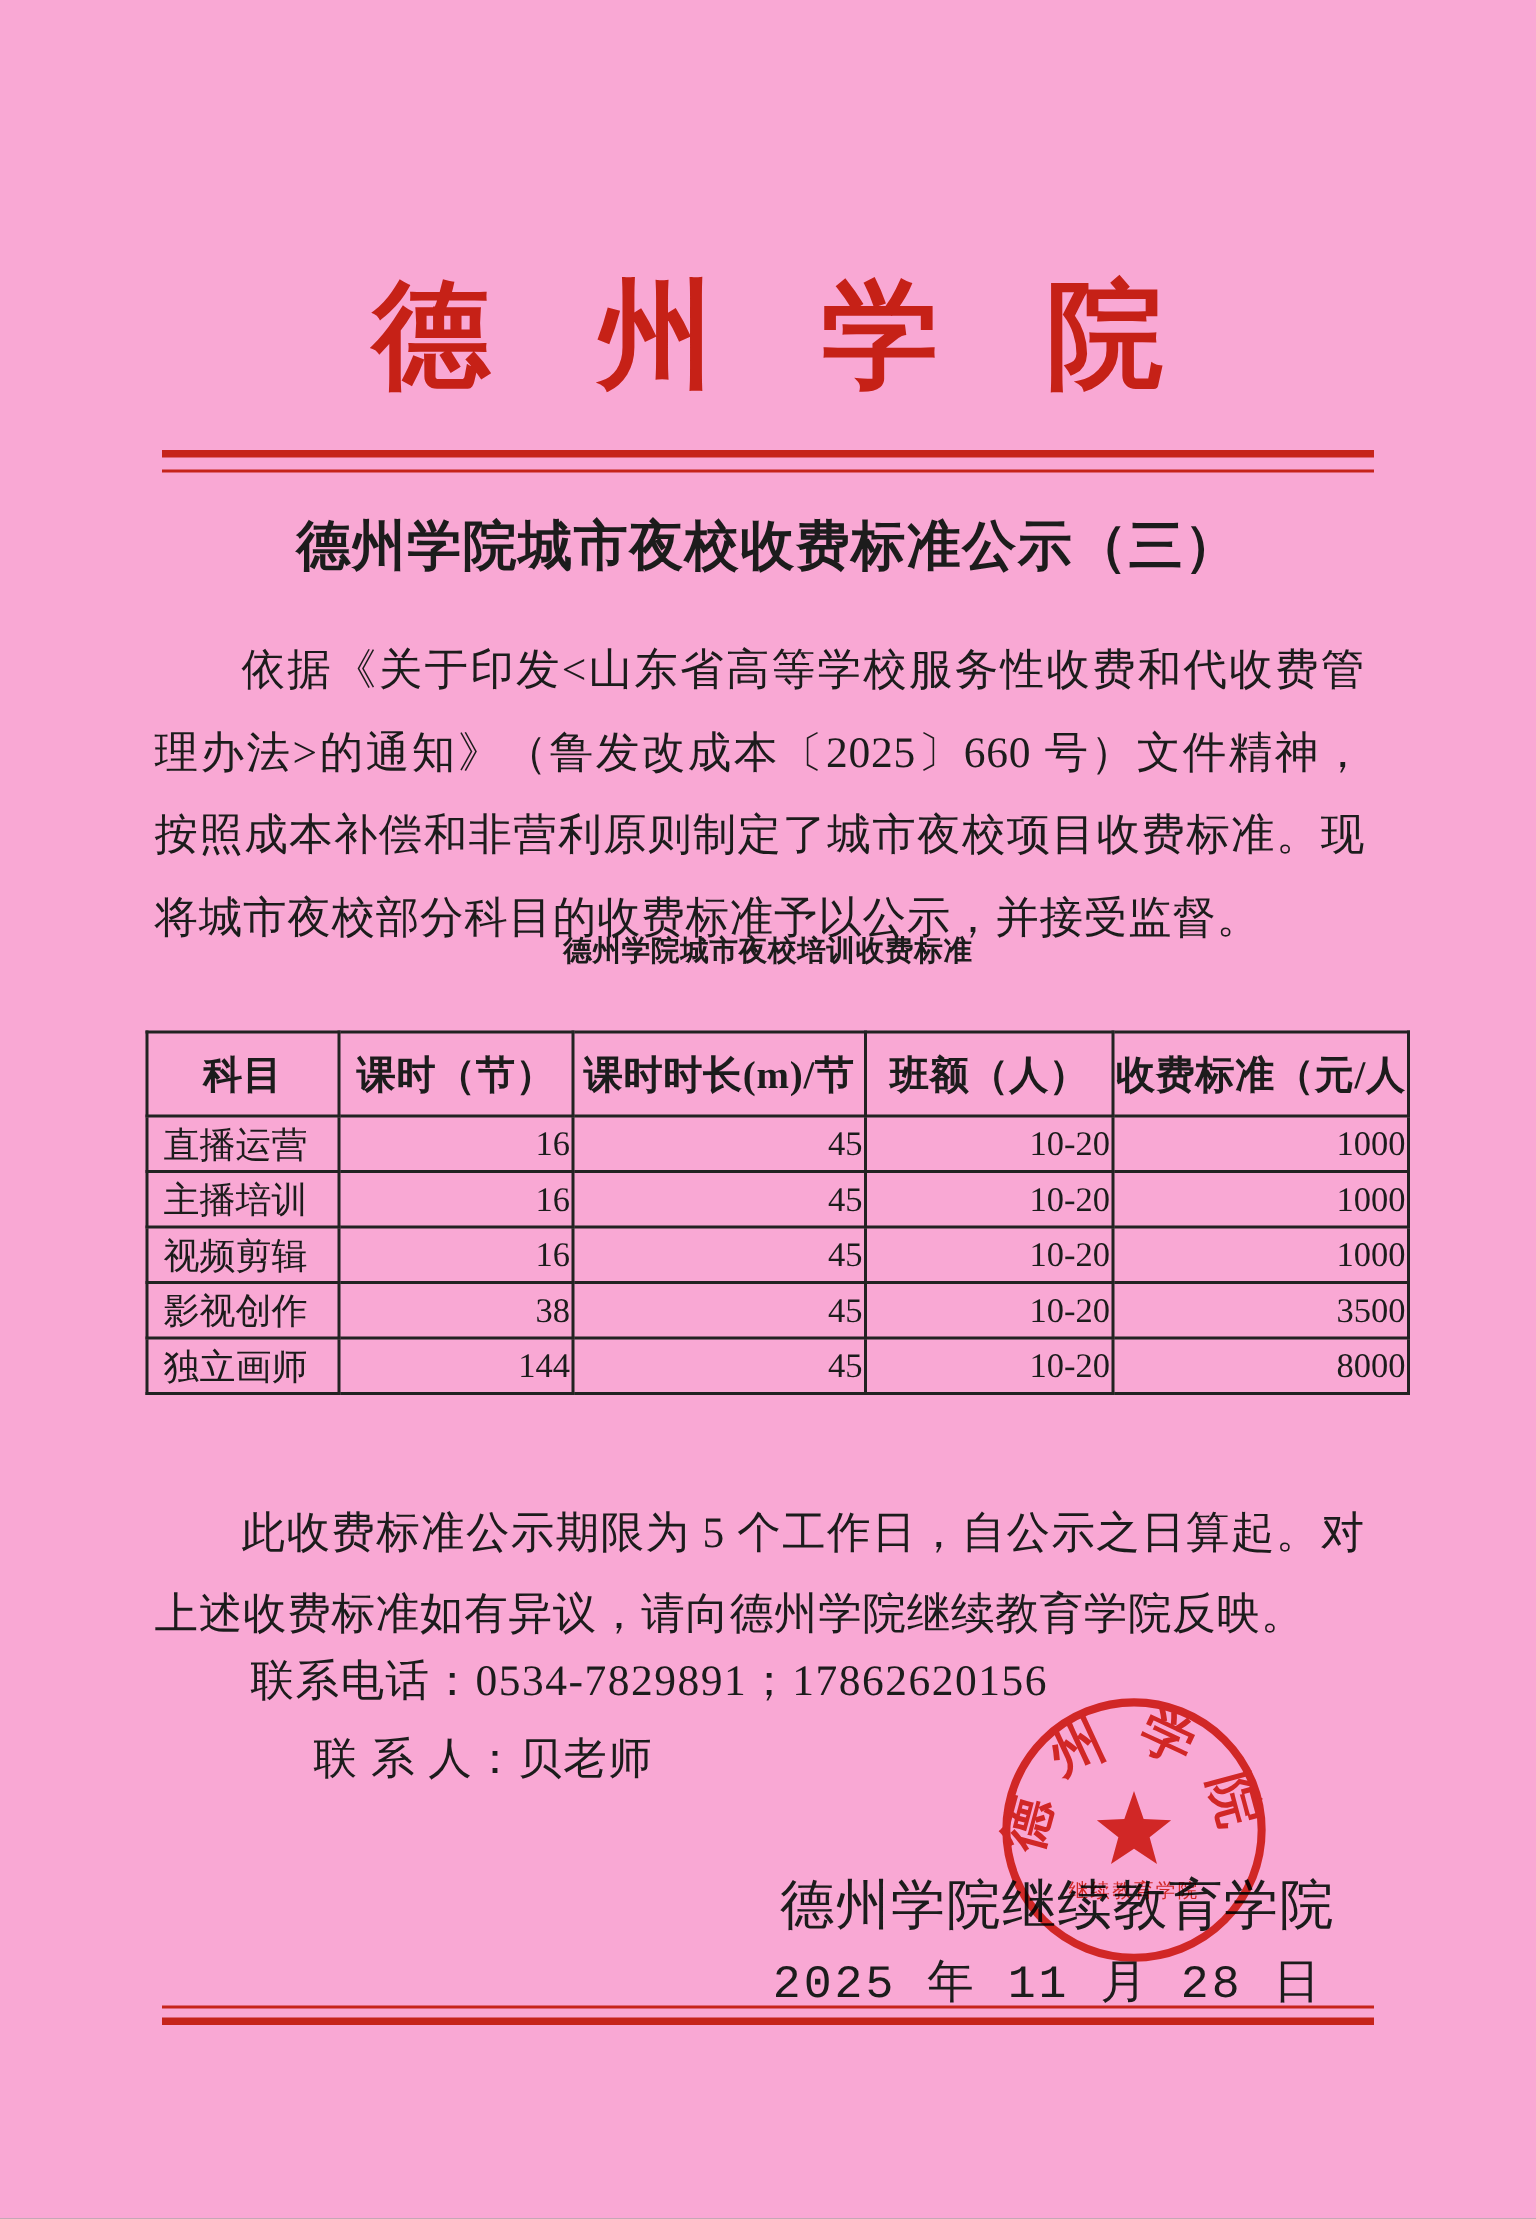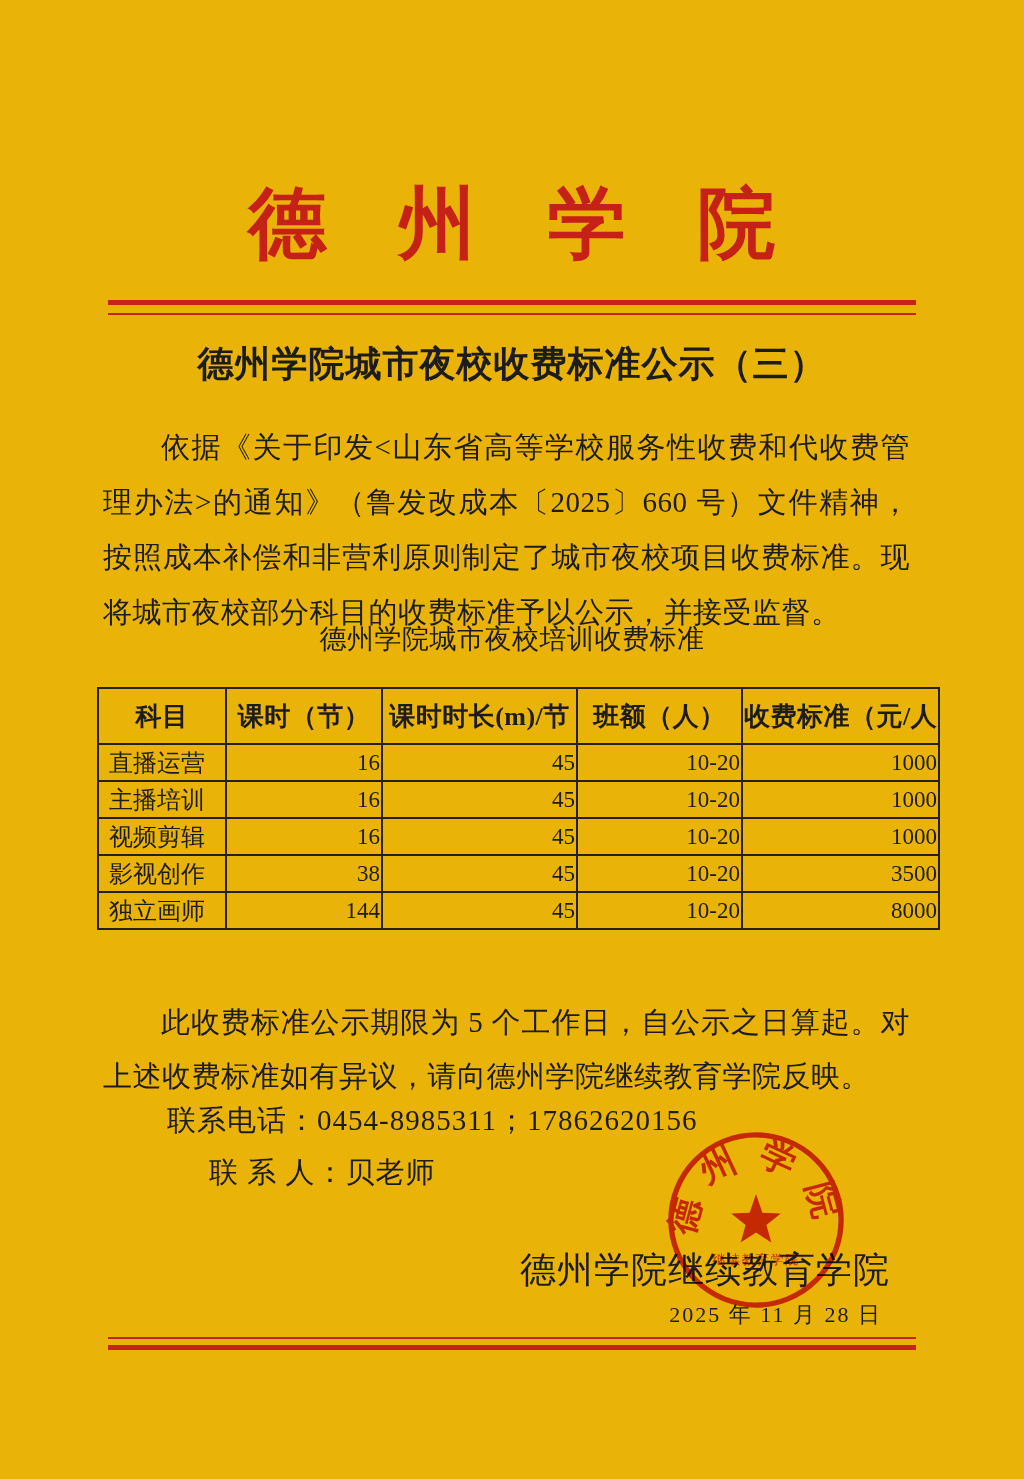--- a/index.html
+++ b/index.html
@@ -1,20 +1,20 @@
 <!DOCTYPE html>
 <html><head>
 <meta charset="utf-8">
 <style>
   html,body{margin:0;padding:0;background:#9a9a9a;}
   .page{
     position:relative;
     width:1024px;height:1479px;
     margin:0 auto;
-    background:#eab308;
+    background:#f9a8d4;
     overflow:hidden;
     font-family:"Liberation Serif","DejaVu Serif",serif;
     color:#1c1c1c;
   }
   
   .letterhead{
     position:absolute;top:172px;left:0;width:100%;
     text-align:center;
   }
   .letterhead .uni-name{
@@ -56,21 +56,21 @@
     font-size:29px;
     letter-spacing:1px;
     white-space:nowrap;
   }
   .contact-phone{top:1101px;}
   .contact-person{top:1153px;margin-left:42px;}
   
   .table-caption{
     position:absolute;top:621px;left:0;width:100%;
     text-align:center;
-    font-size:27px;font-weight:normal;
+    font-size:19px;font-weight:bold;
     letter-spacing:0.5px;
   }
   table.fee{
     position:absolute;top:687px;left:97px;
     width:841px;
     border-collapse:collapse;
     table-layout:fixed;
   }
   table.fee col.c0{width:128px;}
   table.fee col.c1{width:156px;}
@@ -112,24 +112,25 @@
   
   .signature{
     position:absolute;top:1246px;right:134px;
     font-size:36px;
     letter-spacing:1px;
     z-index:2;
     white-space:nowrap;
   }
   .doc-date{
     position:absolute;top:1300px;right:142px;
-    font-size:22px;
+    font-size:31px;
     letter-spacing:2px;
     z-index:2;
     white-space:nowrap;
+    font-family:Liberation Mono, monospace;
   }
 </style>
 </head>
 <body>
 
 <div class="page">
 
   <div class="letterhead">
     <span class="uni-name">德州学院</span>
   </div>
@@ -197,21 +198,21 @@
           <td>45</td>
           <td>10-20</td>
           <td>8000</td>
         </tr>
       </tbody>
   </table>
 
   <div class="para para-closing">此收费标准公示期限为 5 个工作日，自公示之日算起。对上述收费标准如有异议，请向德州学院继续教育学院反映。</div>
 
   <div class="contact-line contact-phone">
-    <span>联系电话：</span><span>0454-8985311；17862620156</span>
+    <span>联系电话：</span><span>0534-7829891；17862620156</span>
   </div>
   <div class="contact-line contact-person">
     <span>联 系 人：</span><span>贝老师</span>
   </div>
 
   <div class="signature">德州学院继续教育学院</div>
   <div class="doc-date">2025 年 11 月 28 日</div>
 
   <div class="seal">
     <svg viewBox="0 0 240 240" width="184" height="184">

